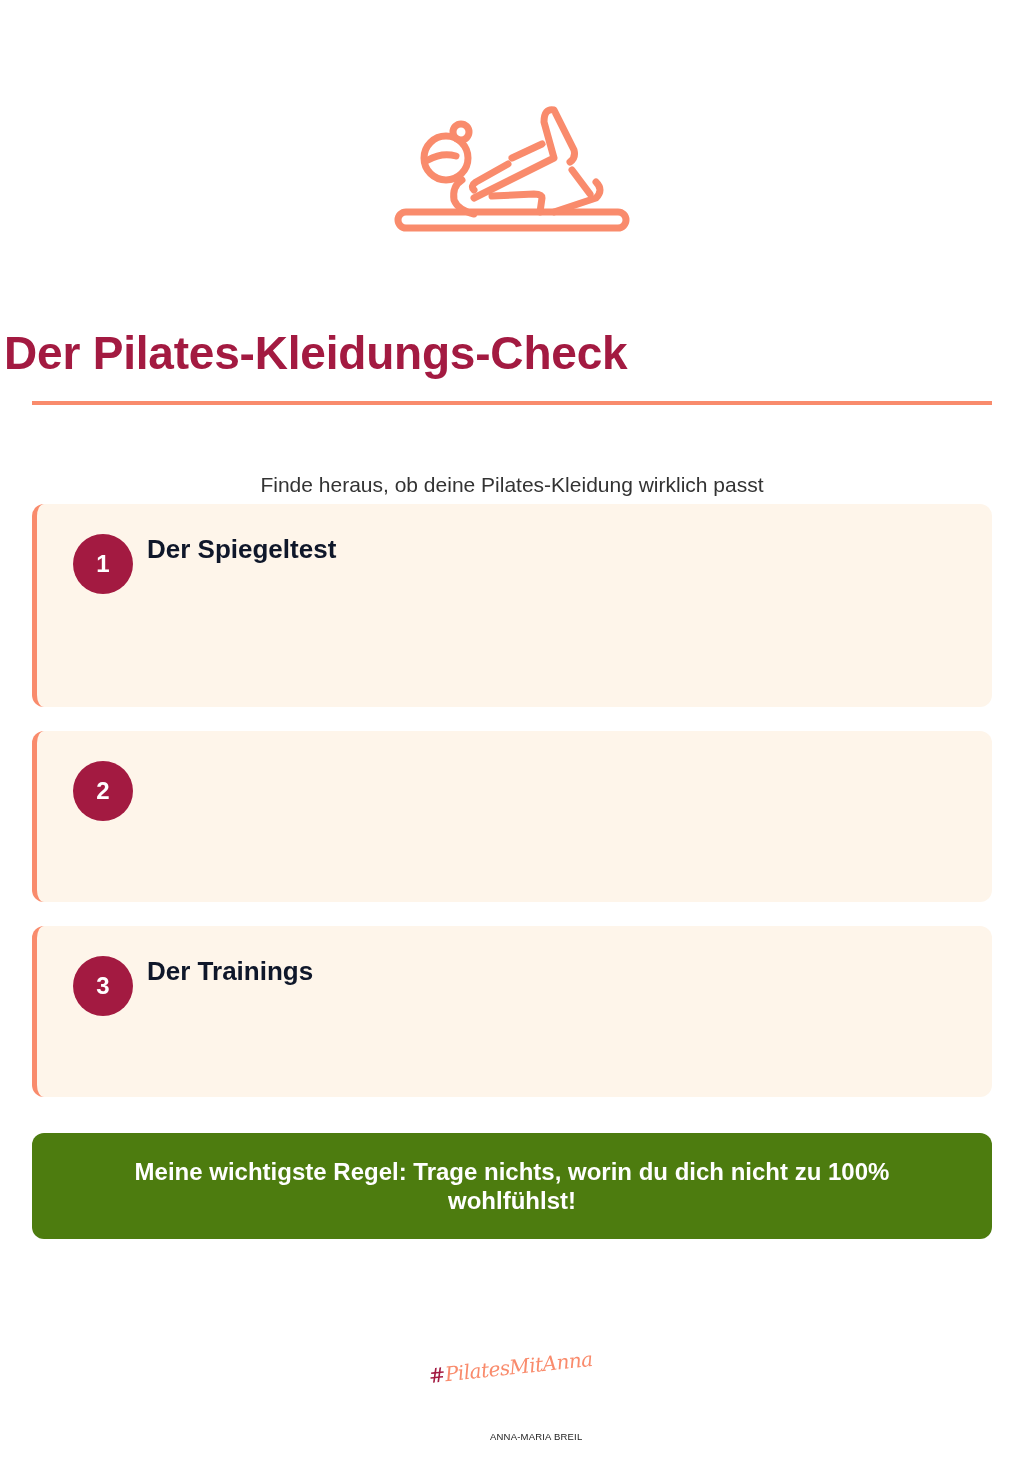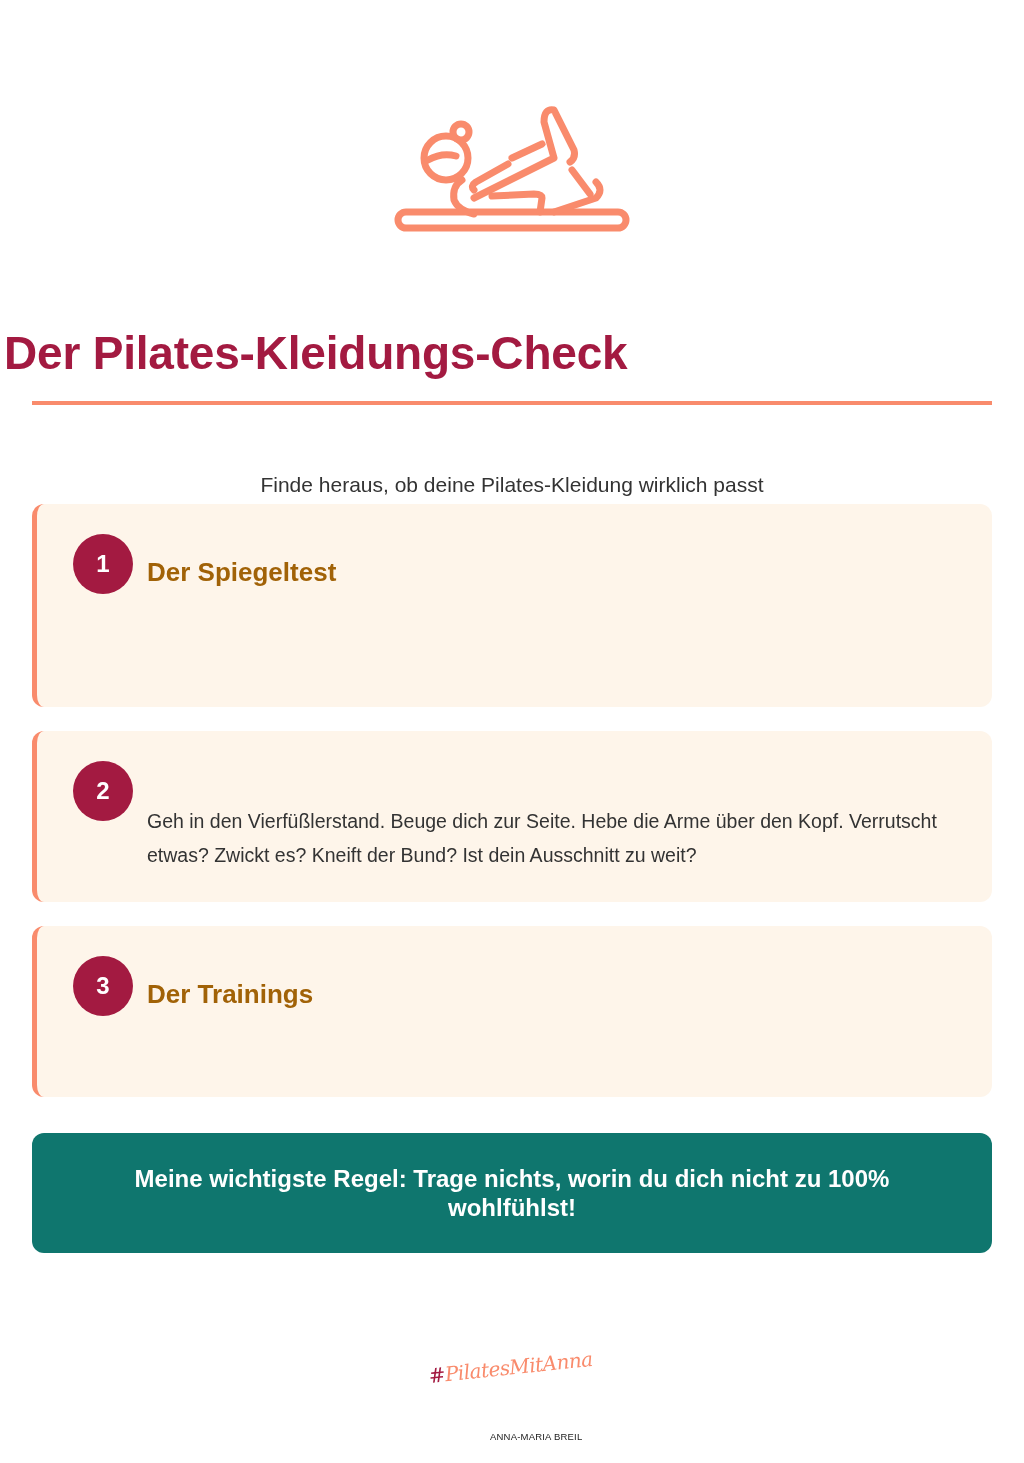--- a/index.html
+++ b/index.html
@@ -72,38 +72,37 @@
       font-size: 24px;
       display: flex;
       align-items: center;
       justify-content: center;
     }
     .card .card-title {
       position: absolute;
       left: 110px;
       font-size: 26px;
       font-weight: bold;
-      color: #a16207;
-      margin-top: 23px;
+      color: #0f172a;
     }
     .card .card-body {
       position: absolute;
       left: 110px;
       width: 820px;
       font-size: 19.5px;
       line-height: 34px;
       color: #333333;
     }
     .rule-box {
       position: absolute;
       left: 32px;
       top: 1133px;
       width: 960px;
-      height: 120px;
-      background: #0f766e;
+      height: 106px;
+      background: #4d7c0f;
       border-radius: 12px;
       display: flex;
       align-items: center;
       justify-content: center;
       text-align: center;
       padding: 0 80px;
     }
     .rule-text {
       color: #ffffff;
       font-size: 24px;
@@ -177,21 +176,20 @@
   <div class="divider"></div>
   <div class="subtitle">Finde heraus, ob deine Pilates-Kleidung wirklich passt</div>
 
   <div class="card" style="top:504px;height:203px;">
     <div class="num" style="top:30px;">1</div>
     <div class="card-title" style="top:30px;">Der Spiegeltest</div>
   </div>
 
   <div class="card" style="top:731px;height:171px;">
     <div class="num" style="top:30px;">2</div>
-    <div class="card-body" style="top:73px;">Geh in den Vierfüßlerstand. Beuge dich zur Seite. Hebe die Arme über den Kopf. Verrutscht etwas? Zwickt es? Kneift der Bund? Ist dein Ausschnitt zu weit?</div>
   </div>
 
   <div class="card" style="top:926px;height:171px;">
     <div class="num" style="top:30px;">3</div>
     <div class="card-title" style="top:30px;">Der Trainings</div>
   </div>
 
   <div class="rule-box">
     <div class="rule-text">Meine wichtigste Regel: Trage nichts, worin du dich nicht zu 100% wohlfühlst!</div>
   </div>

